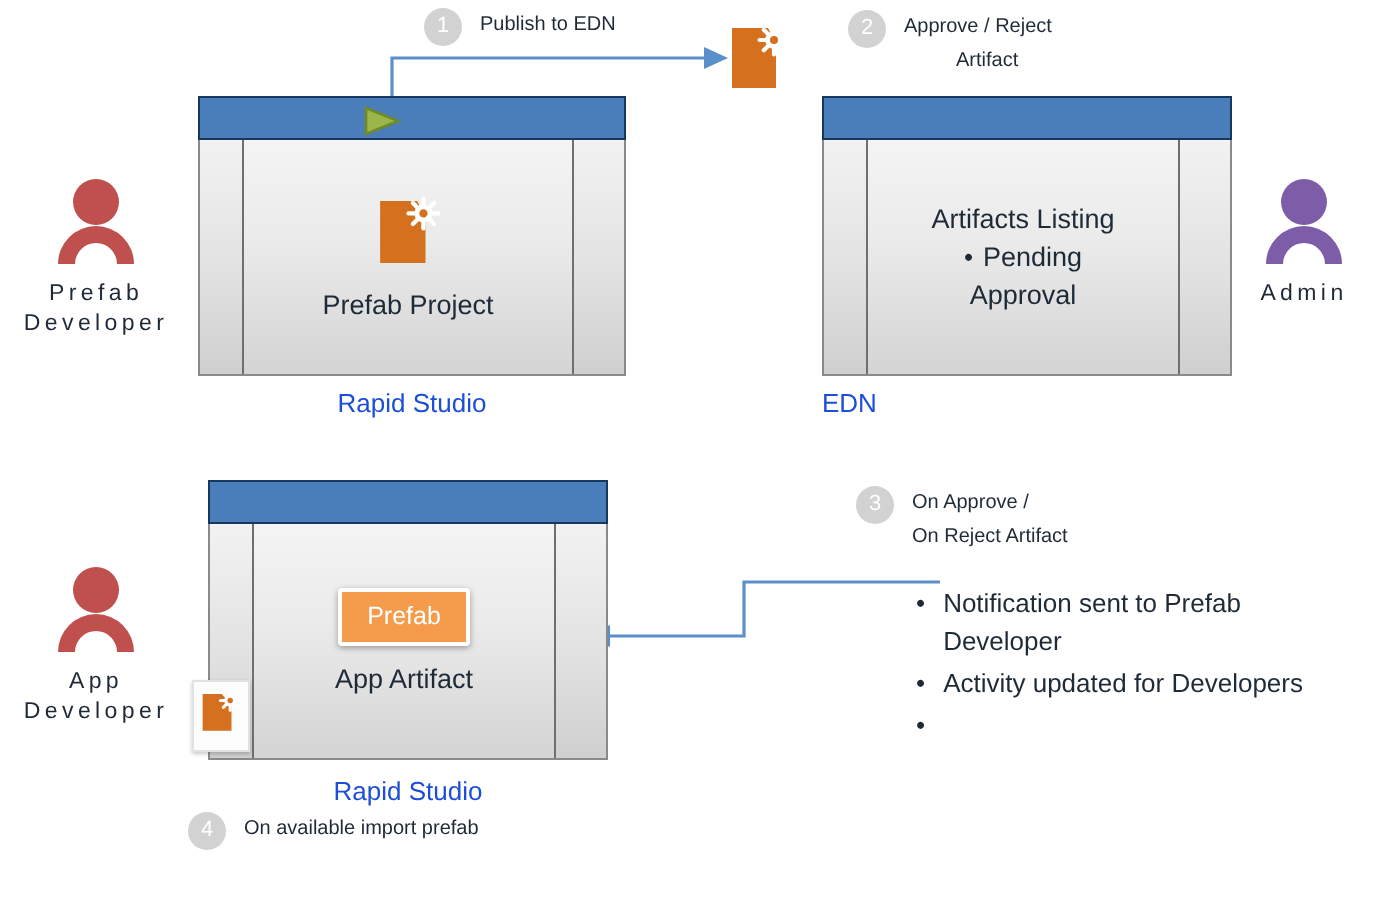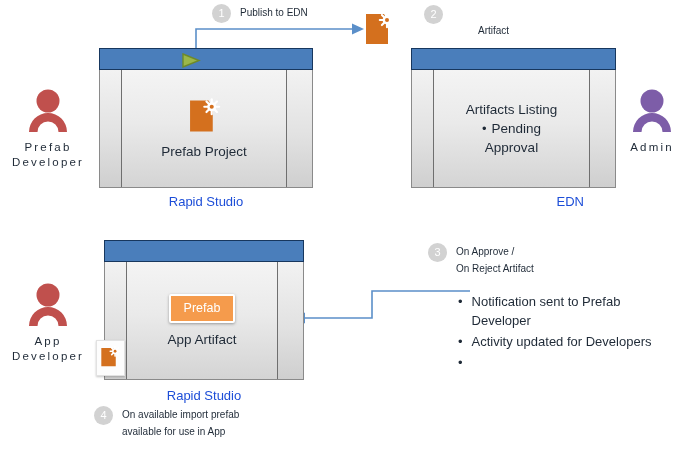--- a/index.html
+++ b/index.html
@@ -159,21 +159,21 @@
           <line x1="28.1" y1="2.9" x2="17.9" y2="13.1"></line>
         </g>
         <circle cx="23" cy="8" r="2.0" fill="#d4701e"></circle>
       </g>
     </svg>
   </div>
 
   <div class="step" style="left:424px;top:5px;">
     <span class="step-circle">2</span>
     <span class="step-text">
-      <br>
+      <span>Approve / Reject</span><br>
       <span style="display:inline-block;padding-left:26px;">Artifact</span>
     </span>
   </div>
 
   <div class="window" style="left:99px;top:48px;width:214px;">
     <div class="win-title">
       <span class="play-tri">
         <svg width="20" height="15" viewBox="0 0 20 15">
           <polygon points="1,1 17,7.5 1,14" fill="#9bb74a" stroke="#6f8a2a" stroke-width="1.4"></polygon>
         </svg>
@@ -212,21 +212,21 @@
       <div class="pane-center">
         <span class="edn-head">Artifacts Listing</span>
         <span class="edn-bullet">
           <span class="dot">•</span>
           <span>Pending</span>
         </span>
         <span class="edn-head">Approval</span>
       </div>
       <div class="pane-right"></div>
     </div>
-    <div class="win-caption" style="text-align:right;padding-right:32px;">
+    <div class="win-caption" style="text-align:left;padding-right:32px;">
       <span>EDN</span>
     </div>
   </div>
 
   <div class="window" style="left:104px;top:240px;width:200px;">
     <div class="win-title"></div>
     <div class="win-body">
       <div class="pane-left"></div>
       <div class="pane-center">
         <span class="prefab-badge">Prefab</span>
@@ -277,17 +277,16 @@
     </div>
     <div class="row">
       <span class="dot">•</span>
     </div>
   </div>
 
   <div class="step" style="left:94px;top:406px;">
     <span class="step-circle">4</span>
     <span class="step-text">
       <span>On available import prefab</span><br>
-      <span>available for use in App</span>
     </span>
   </div>
 
 </div>
 
 </body></html>

